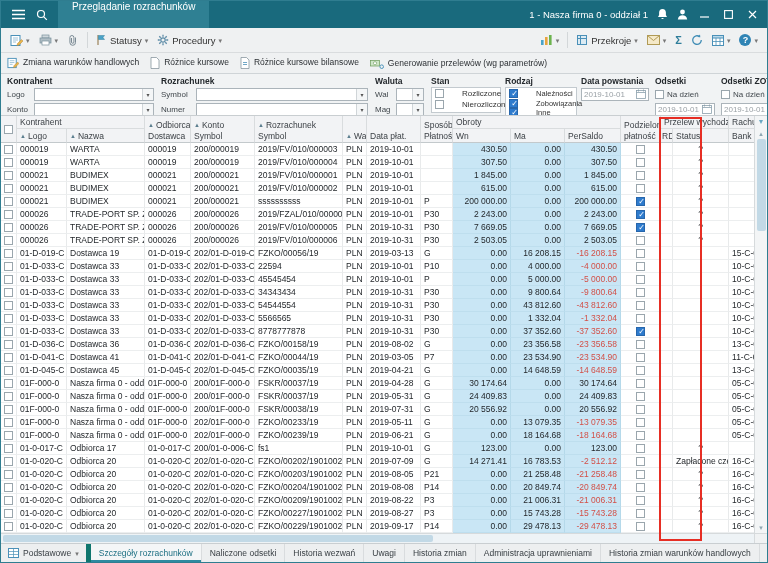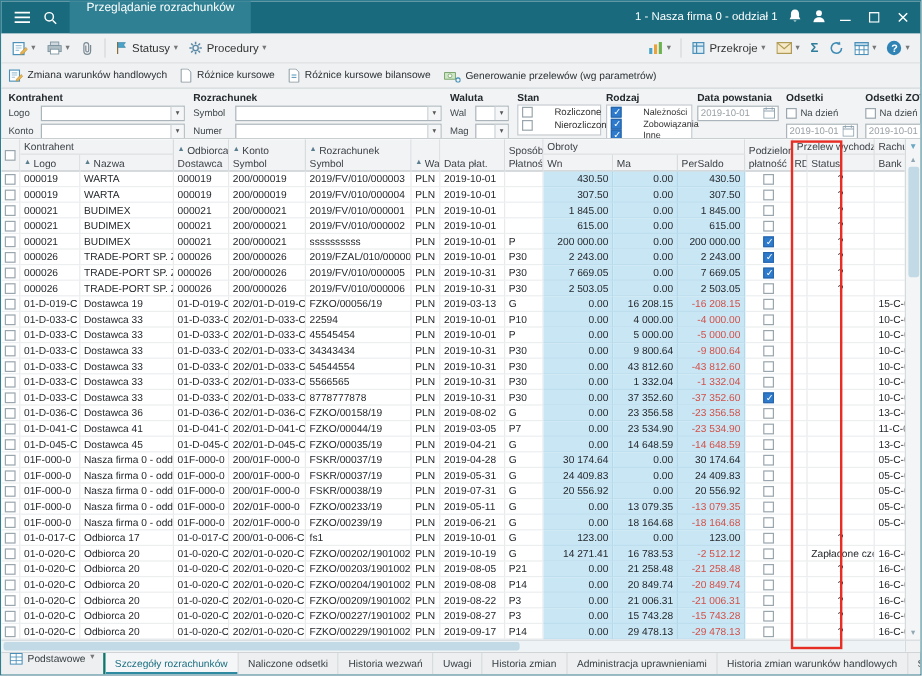--- a/index.html
+++ b/index.html
@@ -66,21 +66,21 @@
 .vs-arrow{color:#8fa7b2;font-size:7px;height:11px;line-height:11px}
 .vs-thumb{width:9px;height:92px;background:#c2d9e6;border-radius:2px}
 .vs-space{flex:1}
 .hscroll{grid-area:2/1/3/2;background:#eef3f6;border-top:1px solid #d6dadc;position:relative;cursor:pointer}
 .hs-thumb{position:absolute;left:2px;top:1px;height:7px;width:430px;background:#c2d9e6;border-radius:2px}
 .corner{grid-area:2/2/3/3;background:#f0f2f3;border-left:1px solid #d6dadc;border-top:1px solid #d6dadc}
 .redrect{position:absolute;left:658px;top:1px;width:43px;height:424px;border:2px solid #e62e24;z-index:6;pointer-events:none}
 
 
 .tabsbar{height:19px;flex:0 0 19px;background:#edeff0;border-top:1px solid #c9ced1;display:flex;align-items:stretch;font-size:8.5px;color:#3a4045;overflow:hidden}
-.podst{display:flex;align-items:flex-start;gap:4px;padding:0 7px;cursor:pointer;border-right:2px solid #0f766e;white-space:nowrap}
+.podst{display:flex;align-items:center;gap:4px;padding:0 7px;cursor:pointer;border-right:5px solid #0f766e;white-space:nowrap}
 .tabs{display:flex;flex:1;overflow:hidden}
 .tab{display:flex;align-items:center;padding:0 8px;border-right:1px solid #d9dcde;white-space:nowrap;cursor:pointer}
 .tab.active{color:#1c6f82;box-shadow:inset 0 -2px 0 #2e8aa0;background:#f4f6f7}
 </style>
 </head>
 <body>
 
 <div class="window">
 
   <div class="titlebar">
@@ -856,21 +856,21 @@
               <td></td>
             </tr>
             <tr>
               <td class="cbcol"><span class="checkbox"></span></td>
               <td>01-0-020-C</td>
               <td>Odbiorca 20</td>
               <td>01-0-020-C</td>
               <td>202/01-0-020-C</td>
               <td>FZKO/00202/1901002</td>
               <td>PLN</td>
-              <td>2019-10-19</td>
+              <td>2019-07-09</td>
               <td>G</td>
               <td class="num blue">14 271.41</td>
               <td class="num blue">16 783.53</td>
               <td class="num blue neg">-2 512.12</td>
               <td class="cbcol"><span class="checkbox"></span></td>
               <td></td>
               <td>Zapłacone częś</td>
               <td>16-C-002-</td>
             </tr>
             <tr>

